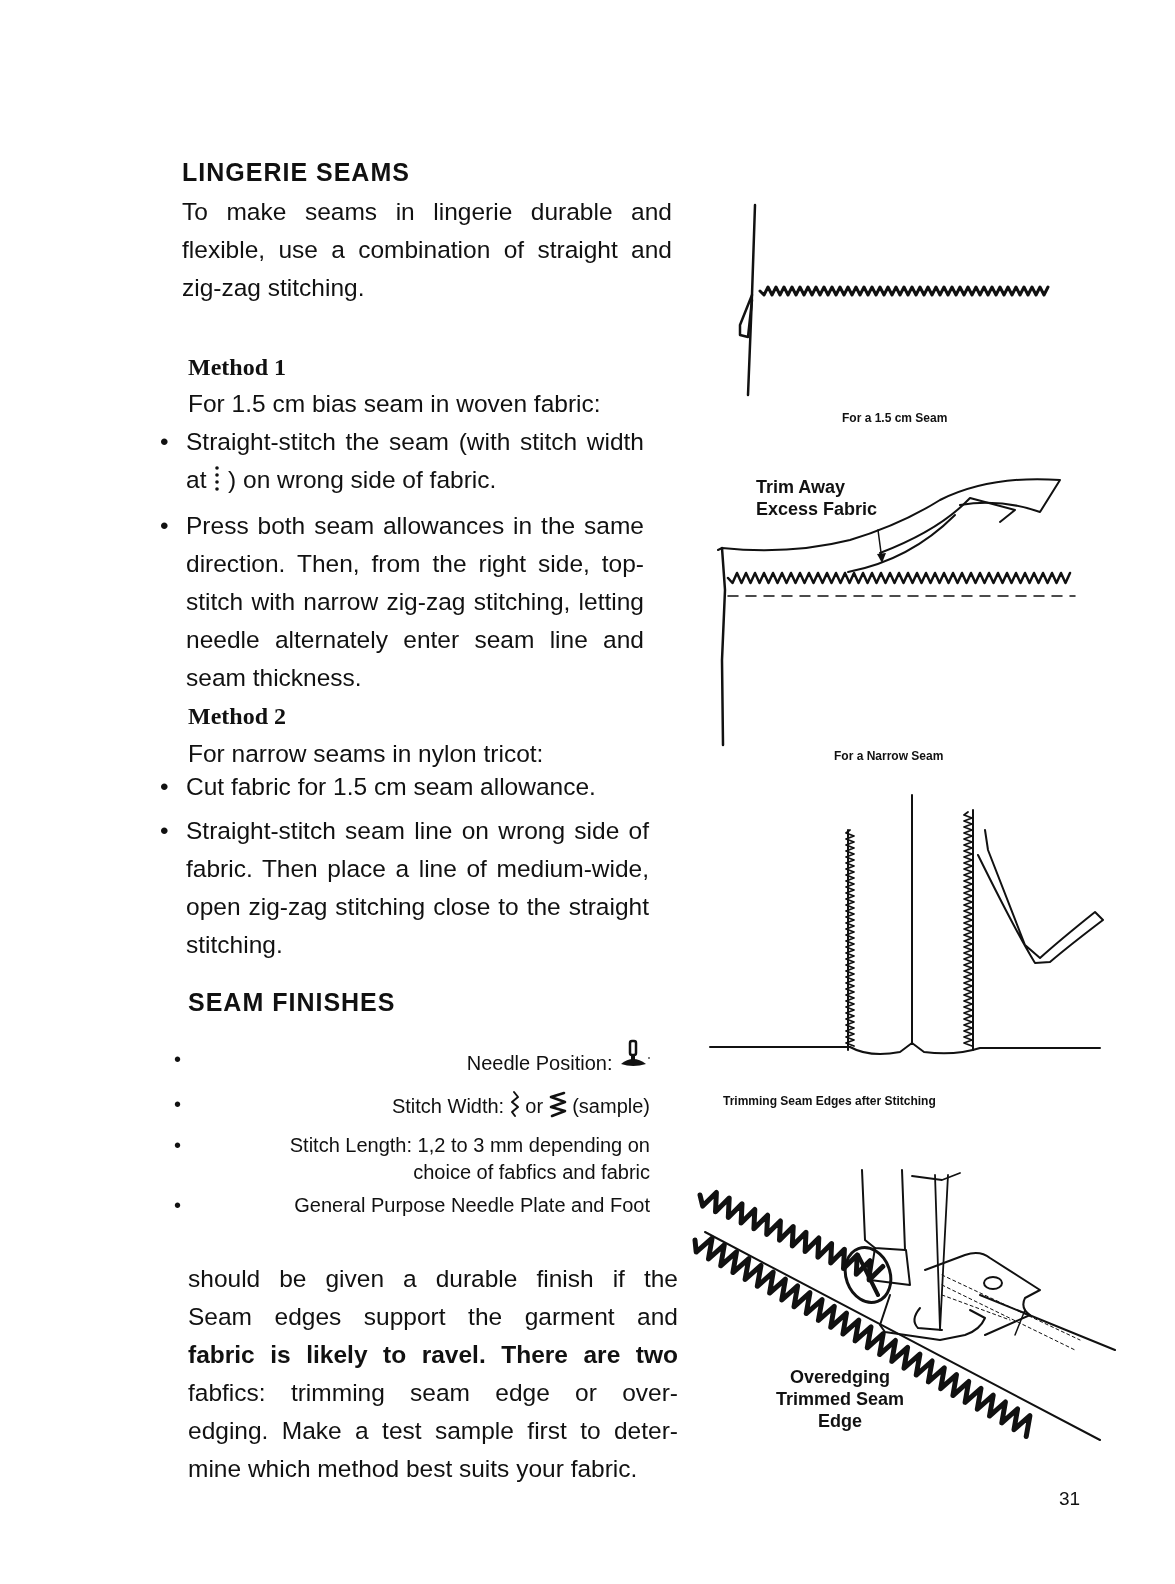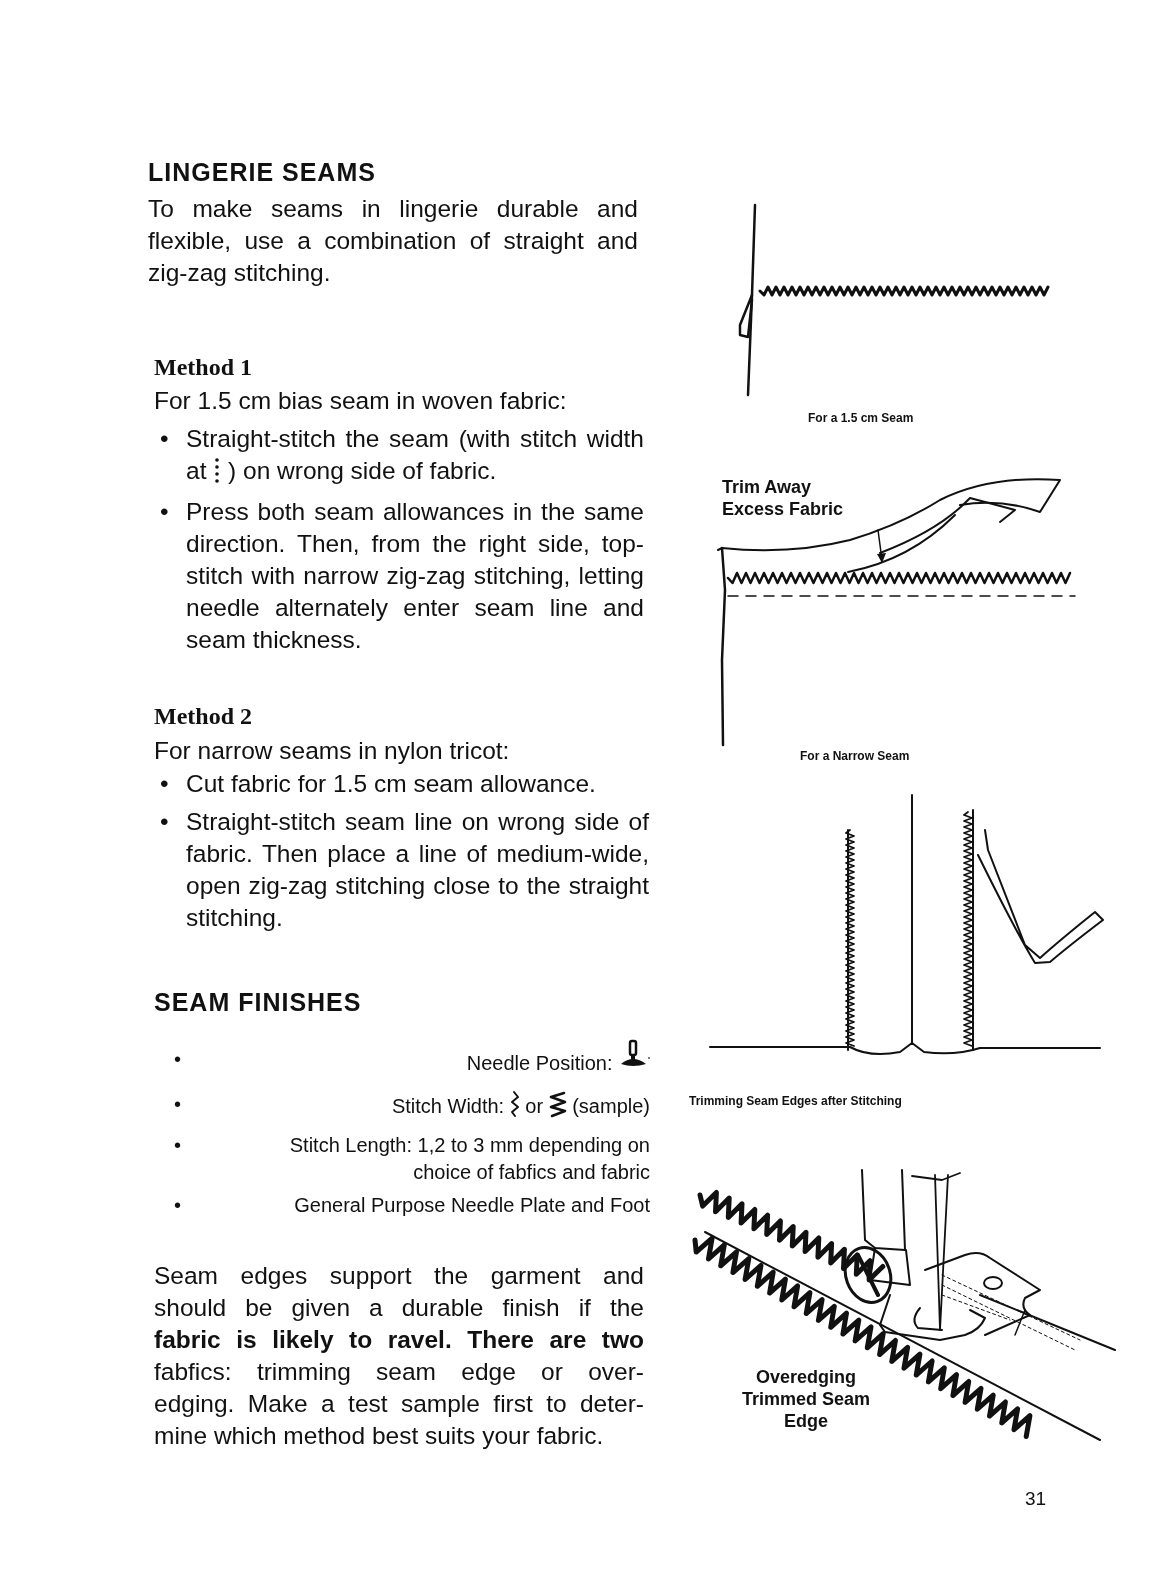--- a/index.html
+++ b/index.html
@@ -1,21 +1,21 @@
 <!DOCTYPE html>
 <html><head>
 <meta charset="utf-8">
 <style>
   html, body { margin: 0; padding: 0; background: #ffffff; }
   body { width: 1175px; height: 1584px; position: relative; overflow: hidden;
          font-family: "Liberation Sans", "DejaVu Sans", sans-serif; color: #111; }
-  .abs { position: absolute; }
+  .abs { position: absolute; margin-left: 34px; }
   .h1 { font-weight: bold; font-size: 25px; letter-spacing: 1px; }
   .h2 { font-weight: bold; font-size: 24px; font-family: Liberation Serif, serif; }
-  .body { font-size: 24.5px; line-height: 32px; }
+  .body { font-size: 24.5px; line-height: 38px; }
   .just { text-align: justify; text-align-last: left; }
   .justall { text-align: justify; }
   ul.b { list-style: none; margin: 0; padding: 0; }
   ul.b li { position: relative; padding-left: 32px; }
   ul.b li::before { content: "\2022"; position: absolute; left: 6px; top: 0; }
   .small { font-size: 20px; line-height: 27px; }
   .small li { padding-left: 26px !important; margin-bottom: 8px; text-align: right; }
   .small li::before { left: 4px !important; }
   .cap { font-weight: bold; font-size: 12px; }
   .lbl { font-weight: bold; font-size: 18px; line-height: 22px; }
@@ -80,22 +80,22 @@
     <span> (sample)</span>
   </li>
   <li style="margin-bottom:6px;">
     <span>Stitch Length: </span><span>1,2 to 3 mm depending on</span><br>
     <span style="display:inline-block; padding-left:150px;">choice of fabfics and fabric</span>
   </li>
   <li>General Purpose Needle Plate and Foot</li>
 </ul>
 
 <div class="abs body" style="left:154px; top:1260px; width:490px;">
+  <div class="justall" style="text-align-last:justify;">should be given a durable finish if the</div>
   <div class="justall" style="text-align-last:justify;">Seam edges support the garment and</div>
-  <div class="justall" style="text-align-last:justify;">should be given a durable finish if the</div>
   <div class="justall" style="text-align-last:justify;font-weight:bold;">fabric is likely to ravel. There are two</div>
   <div class="justall" style="text-align-last:justify;">fabfics: trimming seam edge or over-</div>
   <div class="justall" style="text-align-last:justify;">edging. Make a test sample first to deter-</div>
   <div>mine which method best suits your fabric.</div>
 </div>
 
 <svg style="left:730px; top:200px;" width="330" height="200" viewBox="0 0 330 200">
   <path class="ink" stroke-width="2.5" d="M25 5 L22 95 L18 195"></path>
   <path class="ink" stroke-width="2.5" d="M22 95 L10 125 L10 135 L18 137 L22 100"></path>
   <path id="zz1" class="ink" stroke-width="3" d="M30 91 L34.0 95.0 L38.0 87.0 L42.0 95.0 L46.0 87.0 L50.0 95.0 L54.0 87.0 L58.0 95.0 L62.0 87.0 L66.0 95.0 L70.0 87.0 L74.0 95.0 L78.0 87.0 L82.0 95.0 L86.0 87.0 L90.0 95.0 L94.0 87.0 L98.0 95.0 L102.0 87.0 L106.0 95.0 L110.0 87.0 L114.0 95.0 L118.0 87.0 L122.0 95.0 L126.0 87.0 L130.0 95.0 L134.0 87.0 L138.0 95.0 L142.0 87.0 L146.0 95.0 L150.0 87.0 L154.0 95.0 L158.0 87.0 L162.0 95.0 L166.0 87.0 L170.0 95.0 L174.0 87.0 L178.0 95.0 L182.0 87.0 L186.0 95.0 L190.0 87.0 L194.0 95.0 L198.0 87.0 L202.0 95.0 L206.0 87.0 L210.0 95.0 L214.0 87.0 L218.0 95.0 L222.0 87.0 L226.0 95.0 L230.0 87.0 L234.0 95.0 L238.0 87.0 L242.0 95.0 L246.0 87.0 L250.0 95.0 L254.0 87.0 L258.0 95.0 L262.0 87.0 L266.0 95.0 L270.0 87.0 L274.0 95.0 L278.0 87.0 L282.0 95.0 L286.0 87.0 L290.0 95.0 L294.0 87.0 L298.0 95.0 L302.0 87.0 L306.0 95.0 L310.0 87.0 L314.0 95.0 L318.0 87.0"></path>

